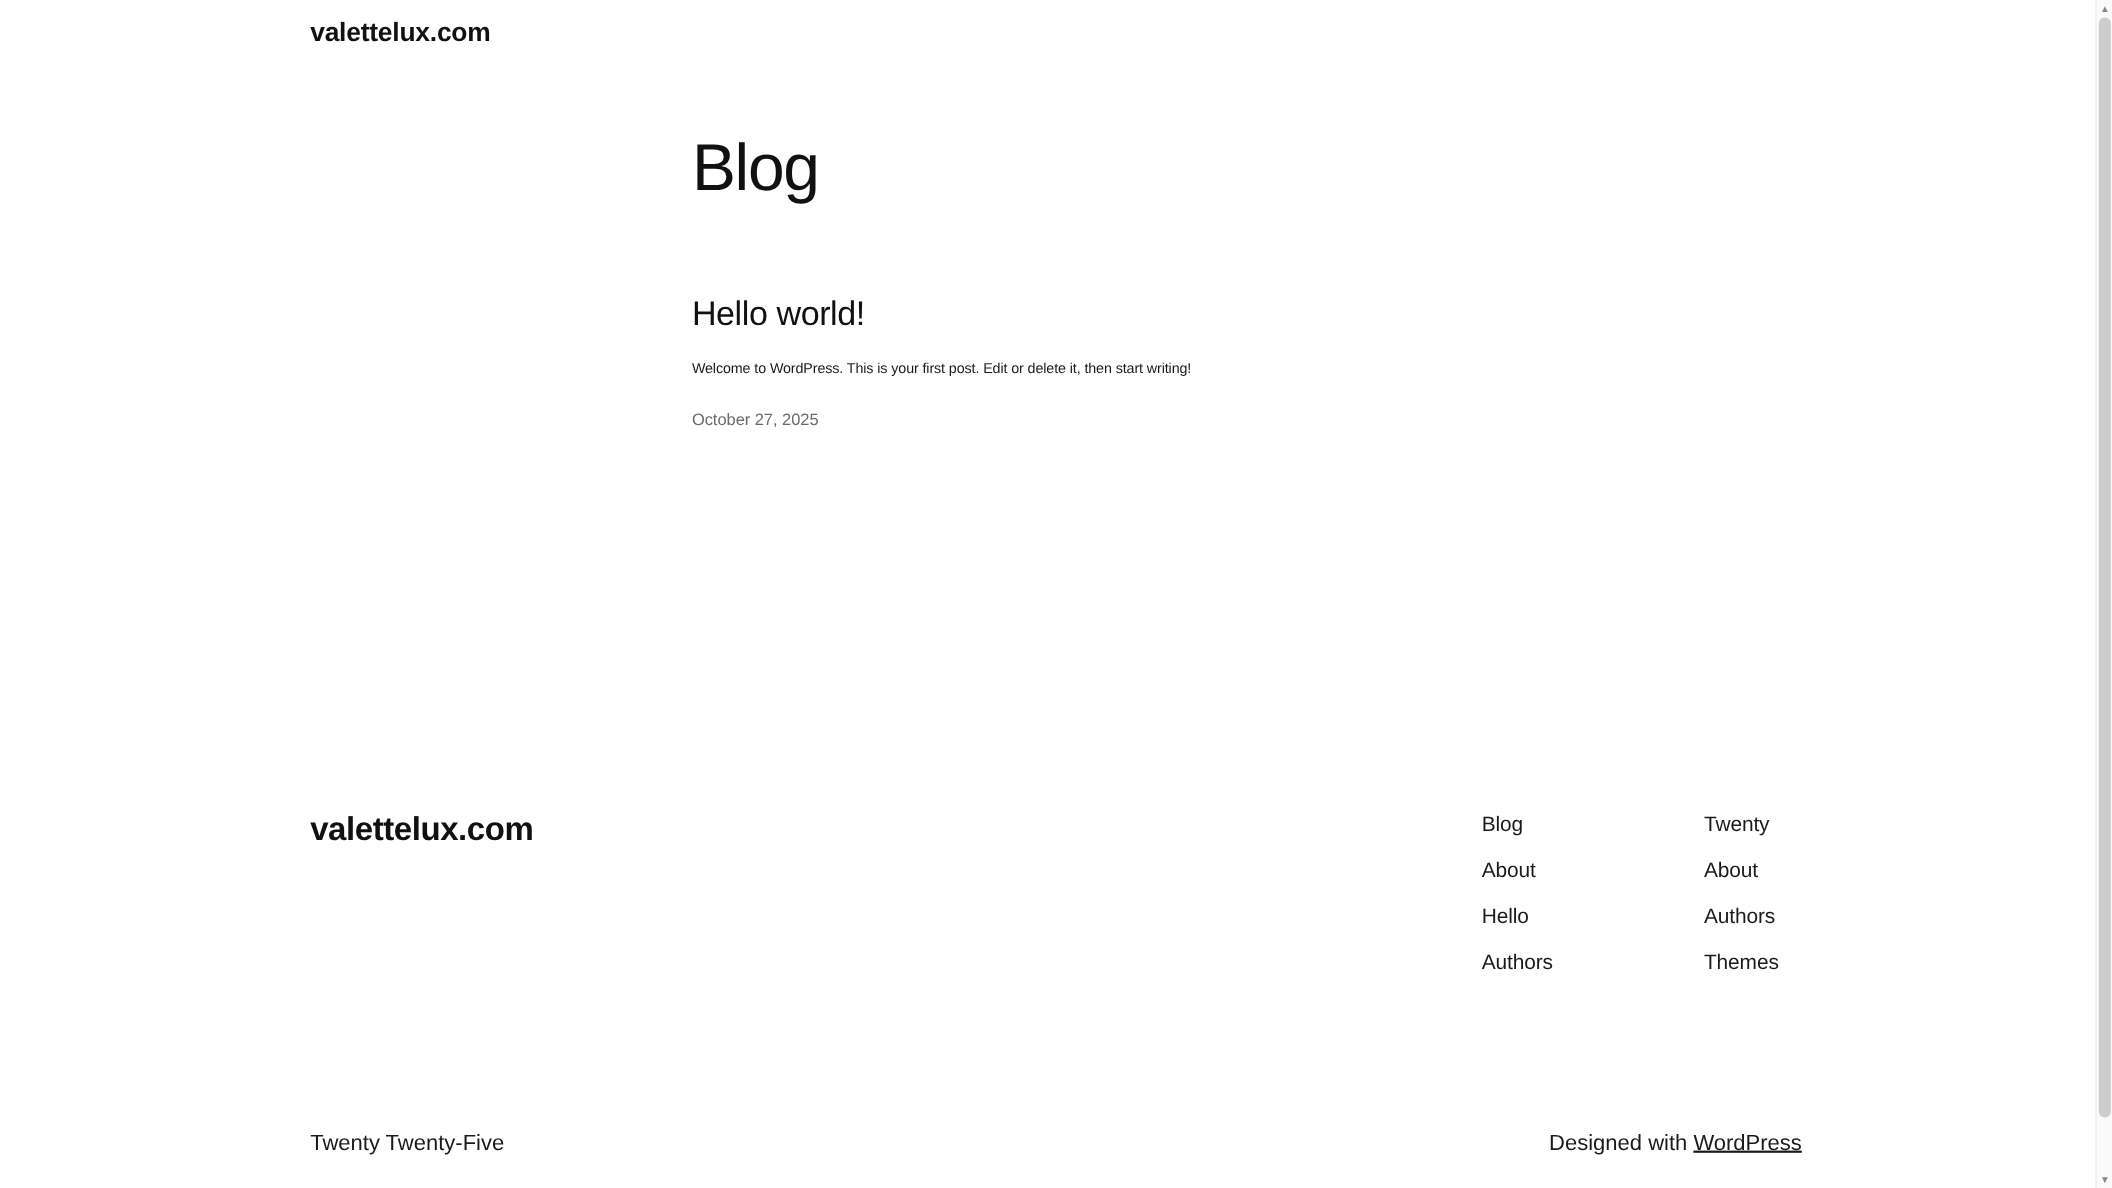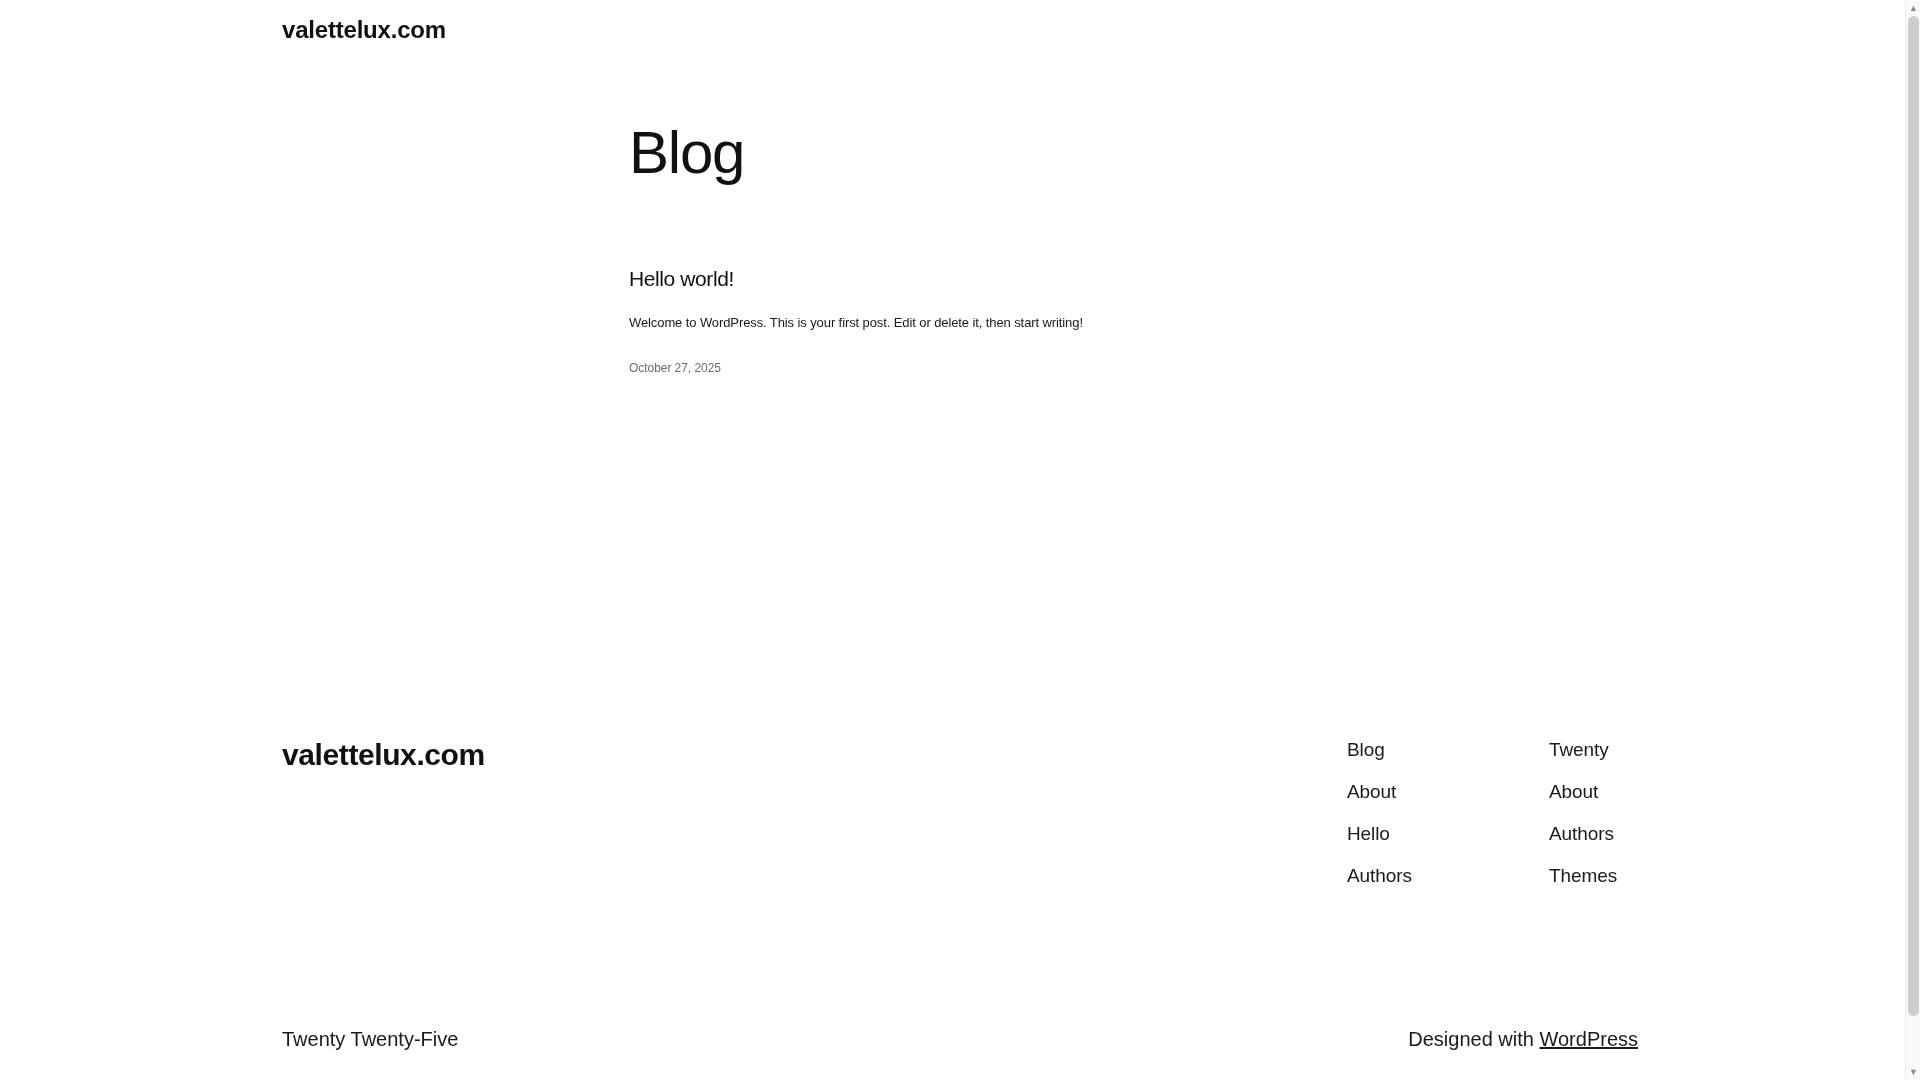--- a/index.html
+++ b/index.html
@@ -49,39 +49,39 @@
     font-weight: 400;
     line-height: 1.1;
     letter-spacing: -1.2px;
     margin: 0 0 80px 0;
     color: #111111;
   }
   .post {
     margin: 0;
   }
   .post-title {
-    font-size: 21px;
+    font-size: 31px;
     font-weight: 400;
     line-height: 1.2;
     letter-spacing: -0.4px;
     margin: 0 0 22px 0;
   }
   .post-title a {
     color: #111111;
     text-decoration: none;
   }
   .post-excerpt {
     font-size: 13px;
     line-height: 1.5;
     margin: 0 0 28px 0;
     color: #1a1a1a;
     letter-spacing: -0.1px;
   }
   .post-date {
-    font-size: 12px;
+    font-size: 15px;
     color: #6b6b6b;
     letter-spacing: -0.05px;
   }
 
   
   .site-footer {
     position: absolute;
     left: 282px;
     right: 282px;
     top: 718px;

